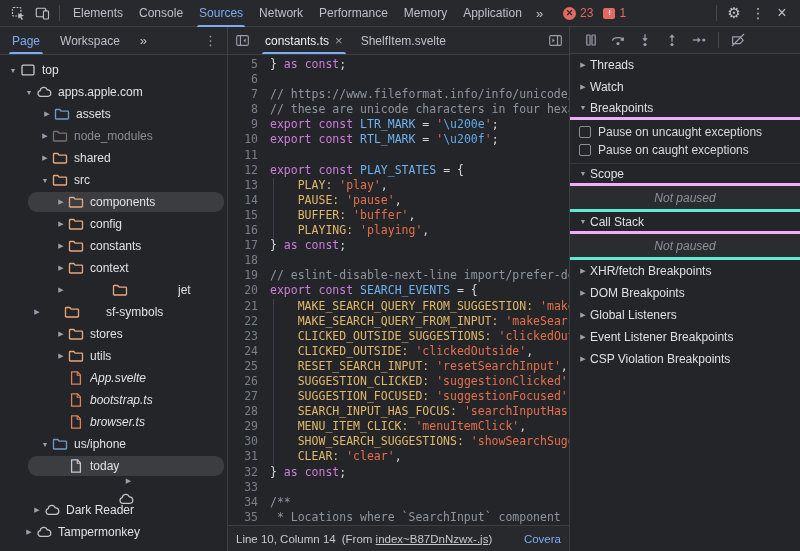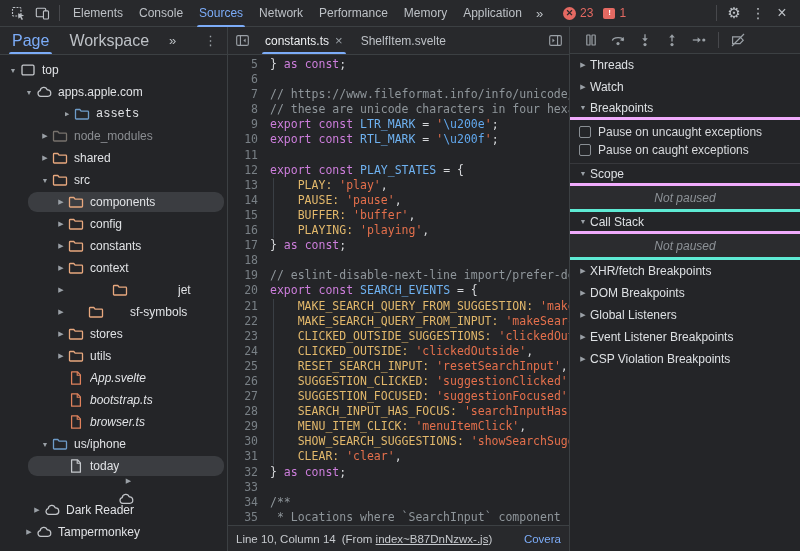--- a/index.html
+++ b/index.html
@@ -26,21 +26,21 @@
   .iss-count{color:#e46962;font-size:12px;}
   .tb-right{margin-left:auto;display:flex;align-items:center;}
   .glyph{font-size:14px;color:#bdc1c6;}
   
   .content{flex:1;display:flex;min-height:0;}
   .left-panel{flex:0 0 228px;width:228px;border-right:1px solid #3c4043;display:flex;flex-direction:column;min-width:0;}
   .editor{flex:0 0 342px;width:342px;border-right:1px solid #3c4043;display:flex;flex-direction:column;min-width:0;}
   .right-panel{flex:1;display:flex;flex-direction:column;min-width:0;}
   .panel-header{flex:0 0 28px;height:28px;background:#28292c;border-bottom:1px solid #3c4043;display:flex;align-items:stretch;padding:0 2px;}
   
-  .nav-tab{padding:0 10px;display:flex;align-items:center;font-size:16px;color:#bdc1c6;position:relative;}
+  .nav-tab{padding:0 10px;display:flex;align-items:center;font-size:12px;color:#bdc1c6;position:relative;}
   .nav-tab.active{color:#7cacf8;}
   .nav-tab.active::after{content:'';position:absolute;left:7px;right:7px;bottom:0;height:2px;background:#7cacf8;border-radius:2px 2px 0 0;}
   .hdr-kebab{margin-left:auto;display:flex;align-items:center;padding:0 8px;color:#9aa0a6;font-size:13px;}
   
   .tree{flex:1;overflow:hidden;padding-top:4px;}
   .tree-row{height:22px;display:flex;align-items:center;position:relative;font-size:12px;color:#e0e2e5;white-space:nowrap;}
   .tree-row .sel-bg{position:absolute;left:28px;right:3px;top:1px;bottom:1px;background:#3b3d41;border-radius:9px;}
   .t-arrow{flex:0 0 14px;text-align:center;font-size:7px;color:#9aa0a6;z-index:1;}
   .t-icon{flex:0 0 16px;width:16px;height:16px;margin-right:6px;z-index:1;display:flex;align-items:center;}
   .t-icon svg{width:16px;height:16px;}
@@ -161,21 +161,21 @@
           </div>
           <div class="tree-row" style="padding-left: 22px;">
             <span class="t-arrow">▼</span>
             <span class="t-icon ic-cloud">
               <svg viewBox="0 0 16 16">
                 <path d="M4.7 12.4 a2.9 2.9 0 0 1 -.5 -5.7 a3.6 3.6 0 0 1 7 -.8 a2.8 2.8 0 0 1 .6 6.5 z" fill="none" stroke="currentColor" stroke-width="1.25" stroke-linejoin="round"></path>
               </svg>
             </span>
             <span class="t-label">apps.apple.com</span>
           </div>
-          <div class="tree-row" style="padding-left: 60px; font-family: Liberation Mono, monospace;">
+          <div class="tree-row" style="padding-left: 40px;">
             <span class="t-arrow">▶</span>
             <span class="t-icon ic-blue">
               <svg viewBox="0 0 16 16">
                 <path d="M2.3 3.5 h3.5 l1.3 1.7 h6.6 q.8 0 .8 .8 v6.2 q0 .8 -.8 .8 h-11.4 q-.8 0 -.8 -.8 v-7.9 q0 -.8 .8 -.8 z" fill="none" stroke="currentColor" stroke-width="1.3" stroke-linejoin="round"></path>
               </svg>
             </span>
             <span class="t-label">assets</span>
           </div>
           <div class="tree-row" style="padding-left: 38px;">
             <span class="t-arrow">▶</span>
@@ -243,21 +243,21 @@
           </div>
           <div class="tree-row" style="padding-left: 54px; gap: 44px;">
             <span class="t-arrow">▶</span>
             <span class="t-icon ic-orange">
               <svg viewBox="0 0 16 16">
                 <path d="M2.3 3.5 h3.5 l1.3 1.7 h6.6 q.8 0 .8 .8 v6.2 q0 .8 -.8 .8 h-11.4 q-.8 0 -.8 -.8 v-7.9 q0 -.8 .8 -.8 z" fill="none" stroke="currentColor" stroke-width="1.3" stroke-linejoin="round"></path>
               </svg>
             </span>
             <span class="t-label">jet</span>
           </div>
-          <div class="tree-row" style="padding-left: 54px; gap: 20px;">
+          <div class="tree-row" style="padding-left: 30px; gap: 20px;">
             <span class="t-arrow">▶</span>
             <span class="t-icon ic-orange">
               <svg viewBox="0 0 16 16">
                 <path d="M2.3 3.5 h3.5 l1.3 1.7 h6.6 q.8 0 .8 .8 v6.2 q0 .8 -.8 .8 h-11.4 q-.8 0 -.8 -.8 v-7.9 q0 -.8 .8 -.8 z" fill="none" stroke="currentColor" stroke-width="1.3" stroke-linejoin="round"></path>
               </svg>
             </span>
             <span class="t-label">sf-symbols</span>
           </div>
           <div class="tree-row" style="padding-left: 54px;">
             <span class="t-arrow">▶</span>

